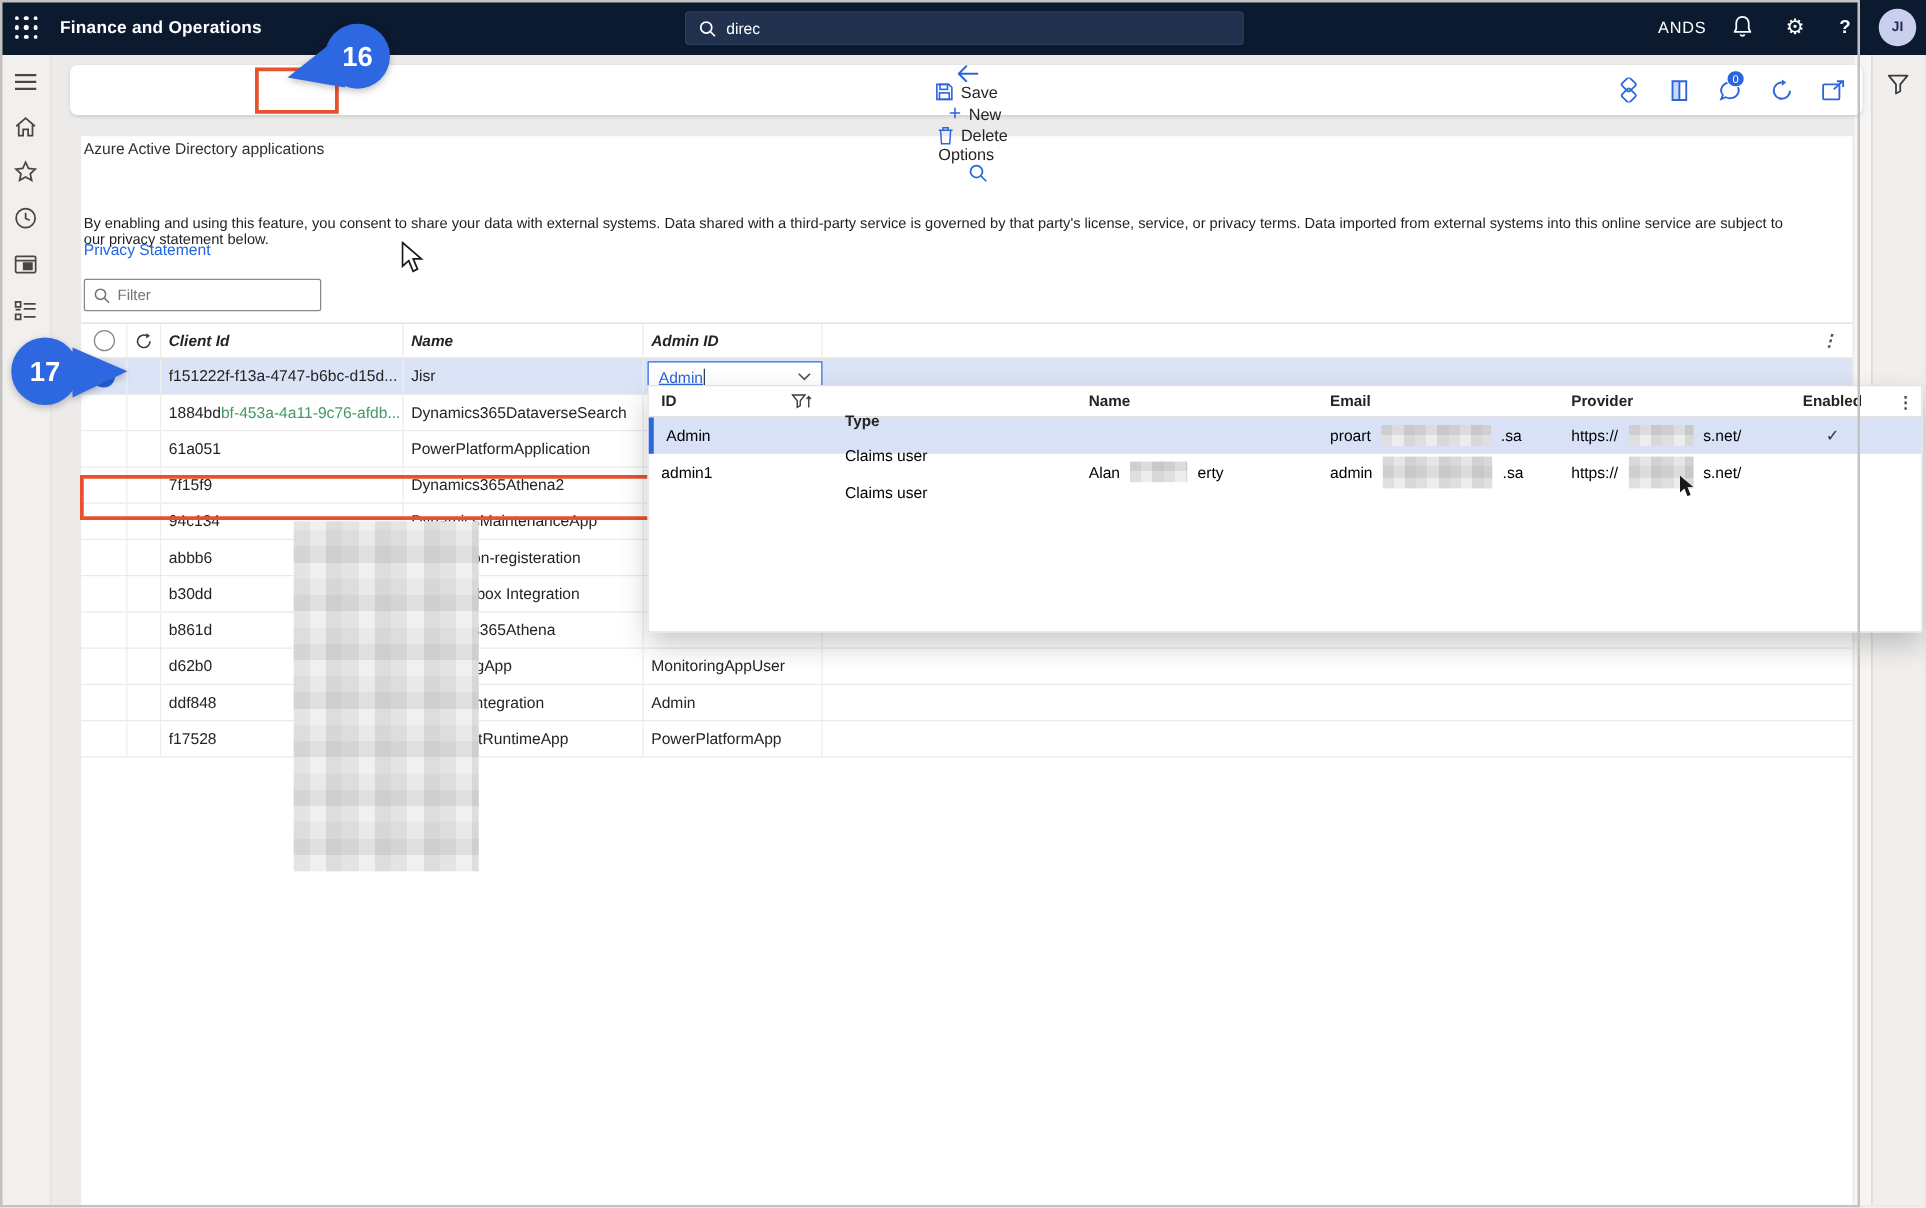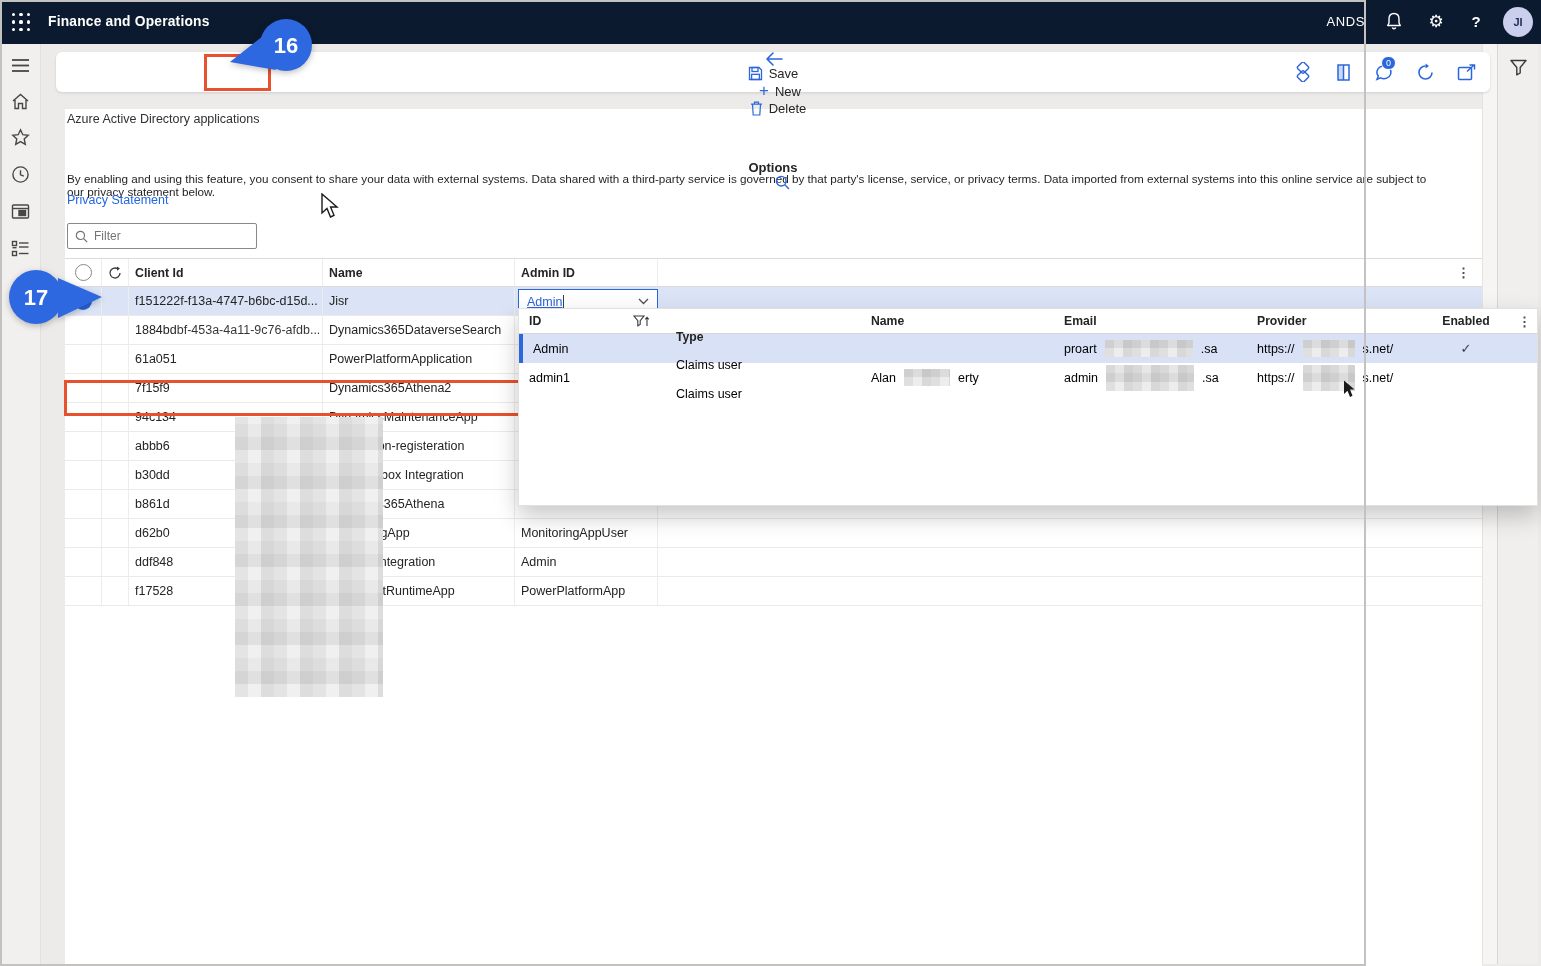--- a/index.html
+++ b/index.html
@@ -1,17 +1,17 @@
 <!DOCTYPE html>
 <html><head>
 <meta charset="utf-8">
 <style>
   * { margin:0; padding:0; box-sizing:border-box; }
   html,body { width:1541px; height:966px; font-family:"Liberation Sans",sans-serif; background:#edebea; overflow:hidden; }
-  #stage { position:relative; width:1366px; height:966px; background:#edebea; }
+  #stage { position:relative; width:1488px; height:966px; background:#edebea; }
   .frame { position:absolute; inset:0; border:2px solid #c3c2c1; pointer-events:none; z-index:90; }
 
   
   #topbar { position:absolute; left:0; top:0; width:1541px; height:44px; background:#0c1a30; z-index:40; }
   #waffle { position:absolute; left:12px; top:13px; width:19px; height:19px; display:grid; grid-template-columns:repeat(3,1fr); gap:3px; cursor:pointer; }
   #waffle i { width:3.2px; height:3.2px; background:#fff; border-radius:50%; }
   #app-title { position:absolute; left:48px; top:14px; color:#fff; font-size:13.8px; font-weight:bold; letter-spacing:.2px; }
   #top-search { position:absolute; left:548px; top:9px; width:447px; height:27px; background:#22314d; border:1px solid #2d3d5c; border-radius:3px; display:flex; align-items:center; padding-left:10px; }
   #top-search svg { flex:0 0 auto; }
   #top-search input { background:transparent; border:none; outline:none; color:#fff; font-size:12.5px; margin-left:8px; width:380px; font-family:"Liberation Sans",sans-serif; }
@@ -26,21 +26,21 @@
   #leftnav { position:absolute; left:0; top:44px; width:41px; height:920px; background:#f2f0ef; border-right:1px solid #e3e1df; z-index:10; }
   .nav-ic { position:absolute; left:11px; width:19px; height:19px; color:#494745; cursor:pointer; }
   .nav-ic svg { width:19px; height:19px; stroke:#494745; fill:none; stroke-width:1.4; }
 
   
   #actionpane { position:absolute; left:56px; top:52px; width:1434px; height:40px; background:#fff; border-radius:6px; box-shadow:0 1px 3px rgba(0,0,0,.12); z-index:12; display:flex; align-items:center;flex-direction:column; }
   .ap-item { display:flex; align-items:center; gap:6px; font-size:13px; color:#252423; cursor:pointer; padding:0 10px; height:100%; }
   .ap-item .ic { color:#2b66dd; display:flex; }
   .ap-sep { width:1px; height:20px; background:#e1dfdd; }
   #btn-back { padding:0 12px 0 14px; }
-  #btn-options { font-weight:bold;margin-top:44px; }
+  #btn-options { font-weight:normal; }
   #ap-right { position:absolute; right:14px; top:0; height:100%; display:flex; align-items:center; gap:22px; }
   .ap-rt { position:relative; cursor:pointer; display:flex; }
   #msg-badge { position:absolute; top:-7px; left:7px; background:#2b66dd; color:#fff; font-size:9px; min-width:15px; height:14px; border-radius:8px; display:flex; align-items:center; justify-content:center; border:1.5px solid #fff; }
   #newbox { position:absolute; left:148px; top:2px; width:67px; height:37px; border:3px solid #e8512e; z-index:14; pointer-events:none; }
 
   
   #scroll-strip { position:absolute; left:1482px; top:44px; width:15px; height:920px; background:#f6f5f4; border-left:1px solid #e5e3e1; z-index:4; }
   #right-rail { position:absolute; left:1497px; top:44px; width:41px; height:920px; background:#f0efee; border-left:1px solid #d8d6d4; z-index:4; }
   #funnel-ic { position:absolute; left:11px; top:14px; cursor:pointer; }
 
@@ -58,25 +58,25 @@
   #grid { position:absolute; left:0; top:149px; width:1417px; }
   .g-row, #g-head { display:flex; height:29px; align-items:stretch; border-bottom:1px solid #eceae8; position:relative; }
   #g-head { border-top:1px solid #dddbd9; border-bottom:1px solid #dddbd9; font-weight:bold; color:#252423; }
   .c { display:flex; align-items:center; font-size:12.5px; color:#252423; padding:0 6px; border-right:1px solid #efedeb; overflow:hidden; white-space:nowrap; }
   .c.sel { width:37px; justify-content:center; }
   .c.rfr { width:27px; justify-content:center; }
   .c.cid { width:194px; }
   .c.nm  { width:192px; }
   .c.uid { width:143px; }
   .c.rest { flex:1; border-right:none; justify-content:flex-end; padding-right:12px; }
-  #g-head .c { font-size:12.3px; font-weight:bold; }
+  #g-head .c { font-size:12.3px; font-weight:bold;font-style:italic; }
   .circle-chk { width:17px; height:17px; border:1px solid #8a8886; border-radius:50%; background:#fff; cursor:pointer; }
   .g-row.selected { background:#dbe4f6; }
   .chk-on { width:18px; height:18px; border-radius:50%; background:#2a66de; color:#fff; font-size:11px; display:flex; align-items:center; justify-content:center; }
-  .ghost { color:#000000; opacity:.8; }
+  .ghost { color:#15803d; opacity:.8; }
   #kebab-main { color:#4a4a4a; font-size:13px; cursor:pointer; }
 
   
   #combo { position:absolute; left:453px; top:2px; width:140px; height:25px; background:#fff; border:1px solid #2a66de; display:flex; align-items:center; justify-content:space-between; padding:0 8px; cursor:pointer; z-index:3; }
   #combo .val { font-size:12.5px; color:#2b66dd; text-decoration:underline; border-right:1px solid #30404f; padding-right:1px; }
 
   #rowbox { position:absolute; left:-1px; top:122px; width:693px; height:36px; border:3px solid #e8512e; z-index:7; pointer-events:none; }
   #cid-blur { position:absolute; left:170px; top:308px; width:148px; height:280px; z-index:8;
     background-image:
       repeating-linear-gradient(90deg, rgba(0,0,0,.05) 0 13px, rgba(0,0,0,0) 13px 26px, rgba(0,0,0,.08) 26px 39px),
@@ -120,20 +120,27 @@
         <i></i>
         <i></i>
         <i></i>
         <i></i>
         <i></i>
         <i></i>
         <i></i>
         <i></i>
     </div>
     <div id="app-title">Finance and Operations</div>
+    <div id="top-search">
+      <svg width="14" height="14" viewBox="0 0 14 14">
+          <circle cx="6" cy="6" r="4.4" fill="none" stroke="#fff" stroke-width="1.4"></circle>
+          <line x1="9.3" y1="9.3" x2="13" y2="13" stroke="#fff" stroke-width="1.4"></line>
+        </svg>
+      <input value="direc" style="">
+    </div>
     <div id="env-name">ANDS</div>
     <div id="bell-ic" class="tb-ic">
       <svg width="18" height="20" viewBox="0 0 18 20">
           <path d="M9 2.5 C5.7 2.5 4 5 4 8 L4 12 L2.7 14.5 L15.3 14.5 L14 12 L14 8 C14 5 12.3 2.5 9 2.5 Z" fill="none" stroke="#fff" stroke-width="1.4" stroke-linejoin="round"></path>
           <path d="M7.3 16.5 a1.8 1.8 0 0 0 3.4 0" fill="none" stroke="#fff" stroke-width="1.4"></path>
         </svg>
     </div>
     <div id="gear-ic" class="tb-ic">⚙</div>
     <div id="help-ic" class="tb-ic">?</div>
     <div id="avatar">JI</div>

